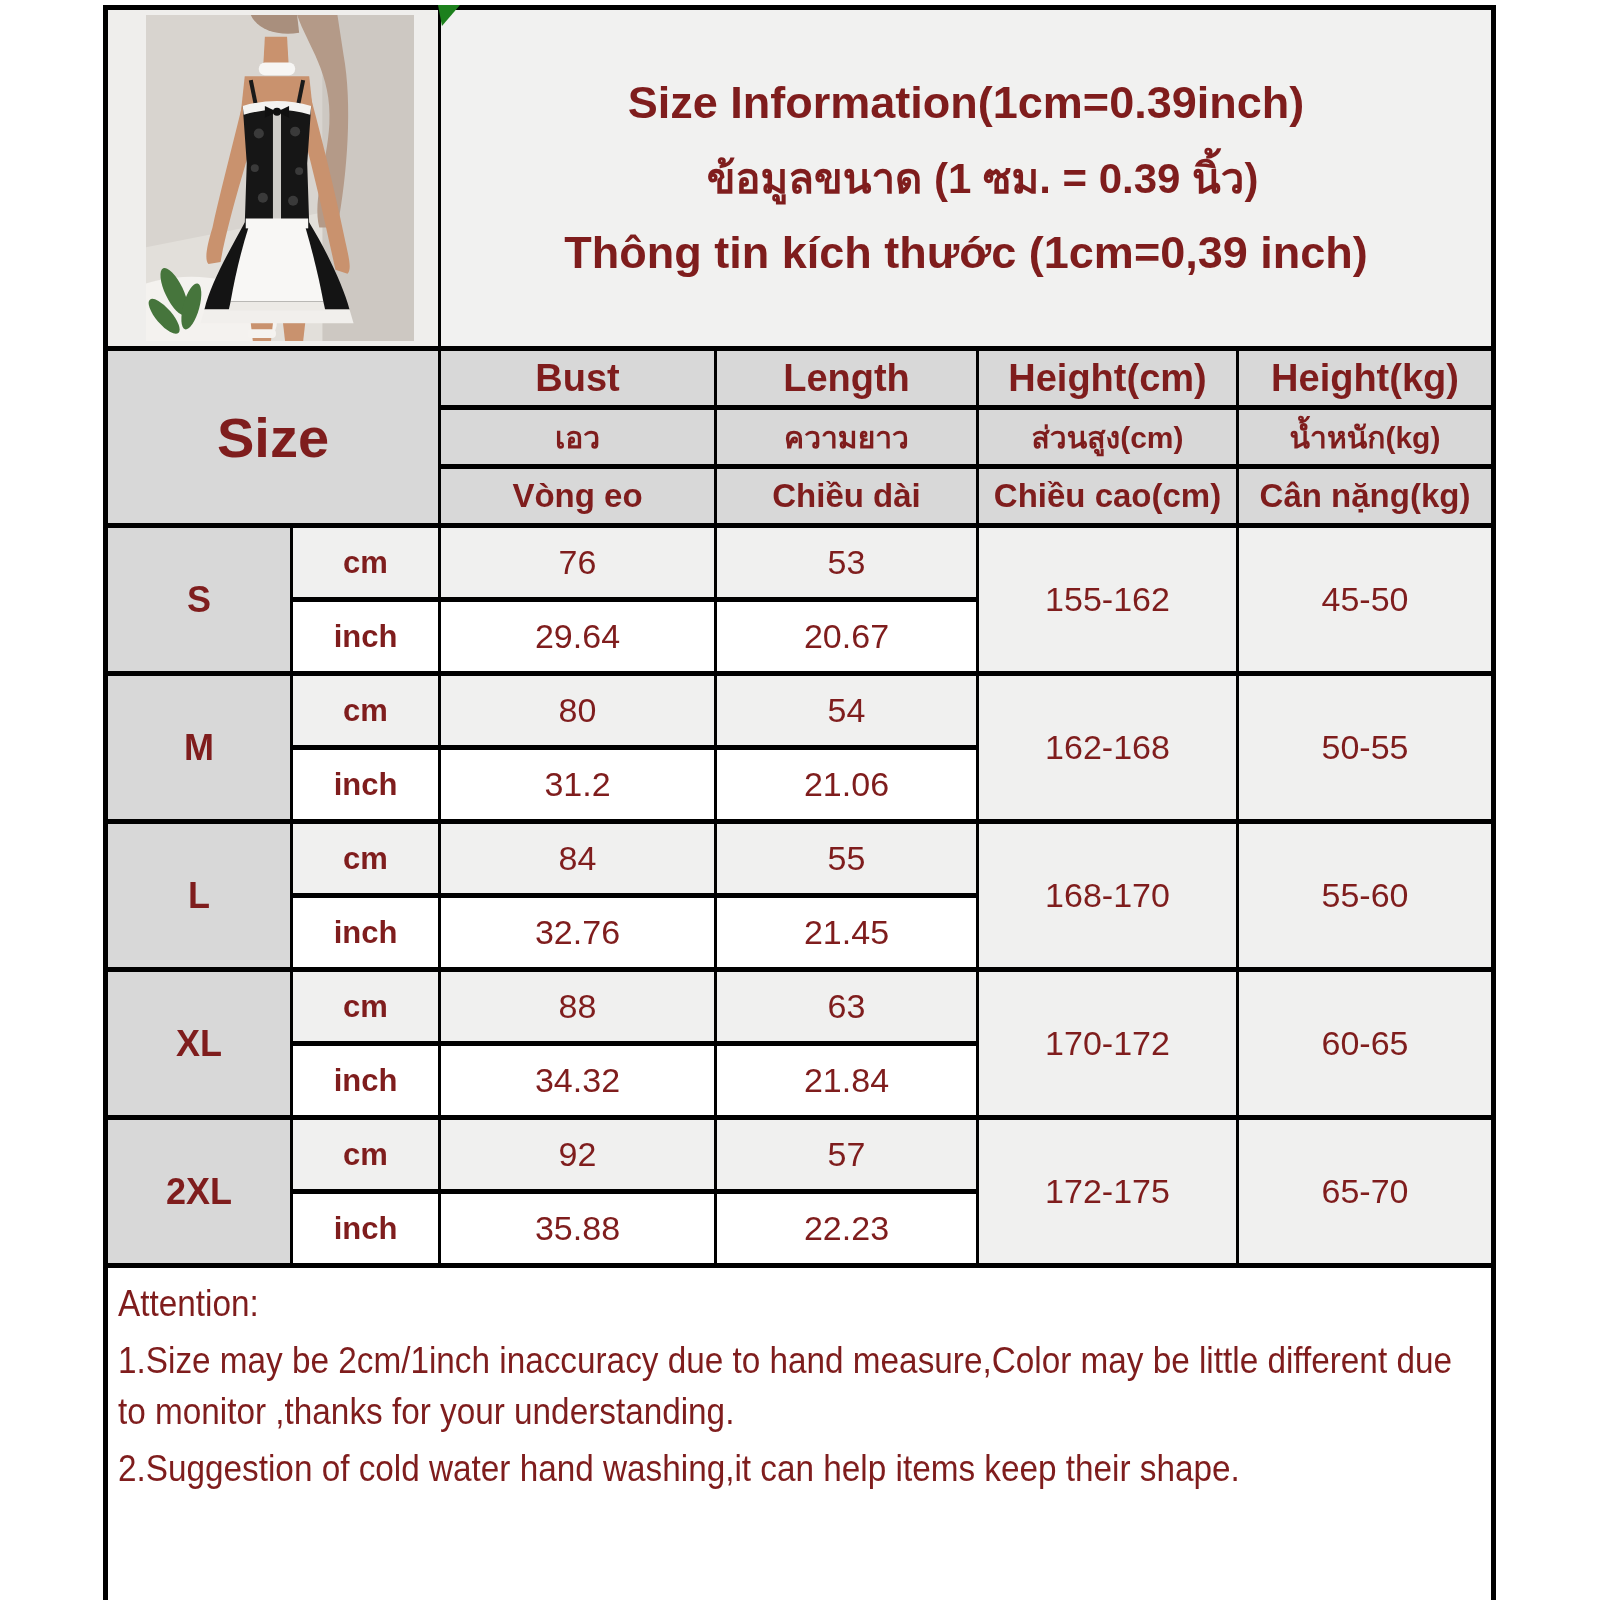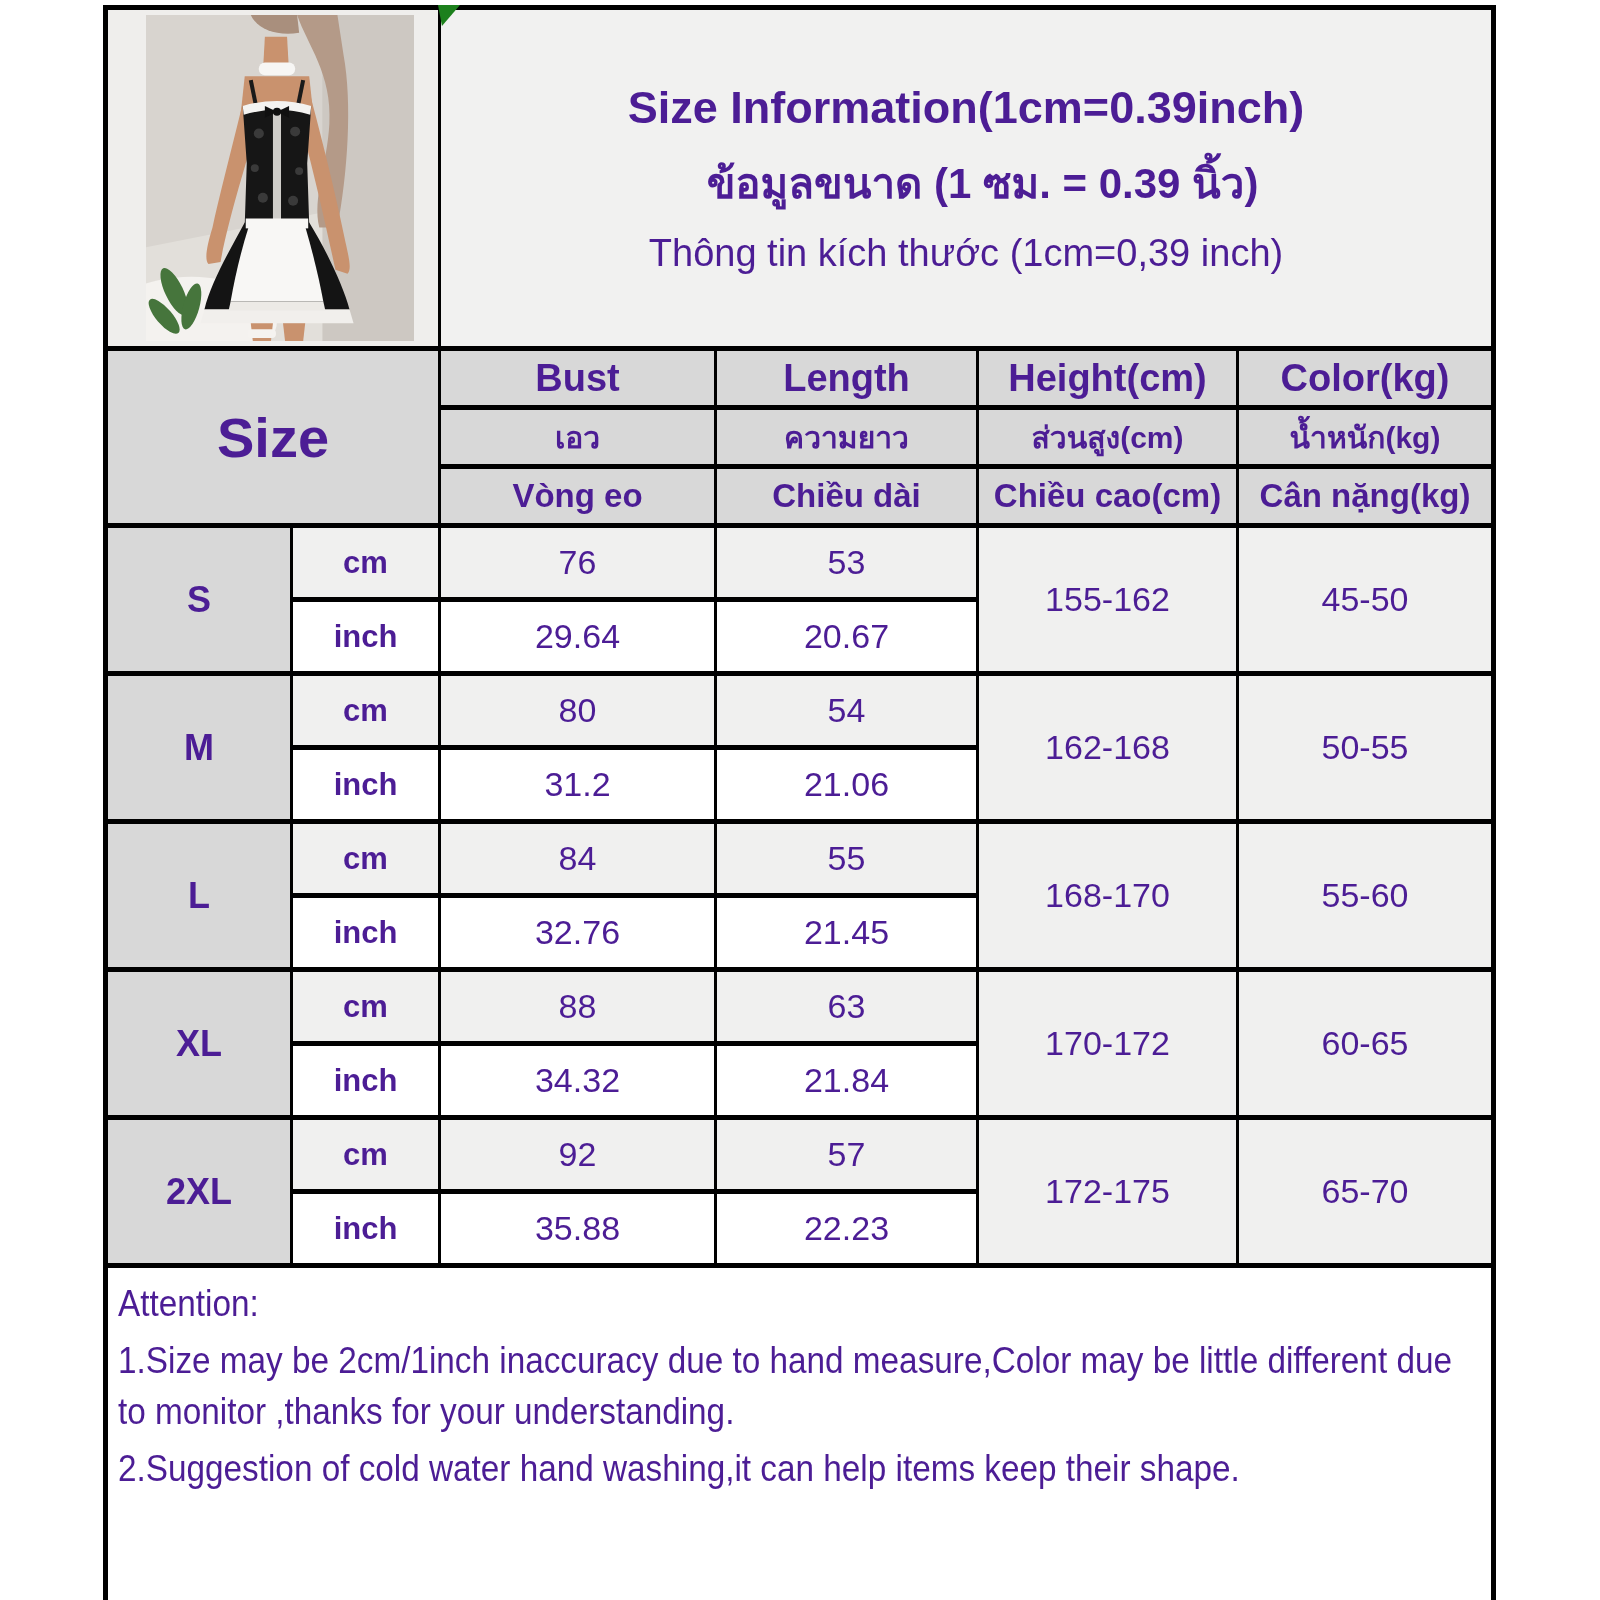--- a/index.html
+++ b/index.html
@@ -1,37 +1,37 @@
 <!DOCTYPE html>
 <html><head>
 <meta charset="utf-8">
 <style>
   html,body { margin:0; padding:0; background:#ffffff; }
   .page {
     position:relative; width:1600px; height:1600px; background:#ffffff;
-    font-family:"Liberation Sans", sans-serif; color:#4c1d95;
+    font-family:"Liberation Sans", sans-serif; color:#7f1d1d;
   }
   .frame { position:absolute; left:103px; top:5px; }
   table.size-table {
     border-collapse:collapse; table-layout:fixed; width:1392px;
     border:5px solid #000;
   }
   td {
     border-left:3px solid #000; border-right:3px solid #000;
     border-top:5px solid #000; border-bottom:5px solid #000;
     padding:0; text-align:center; vertical-align:middle; overflow:hidden;
   }
   
   .c-img { background:#efeeec; height:336px; }
   .img-wrap { display:flex; justify-content:flex-end; padding:0 24px 0 38px; }
   .c-title { background:#f1f1f0; }
   .title-stack { display:flex; flex-direction:column; justify-content:center; gap:16px; }
   .t-en { font-size:45px; font-weight:bold; }
   .t-th { font-size:42px; font-weight:bold;margin-left:33px; }
-  .t-vi { font-size:38px; font-weight:normal; }
+  .t-vi { font-size:45px; font-weight:bold; }
   
   .hdr-row { height:59px; }
   .c-sizehdr { background:#d8d8d8; font-size:56px; font-weight:bold; }
   .c-h { background:#d8d8d8; font-weight:bold; }
   .c-h.en { font-size:38px; }
   .c-h.th { font-size:30px; }
   .c-h.vi { font-size:33px; }
   
   .data-row { height:74px; }
   .c-size { background:#d8d8d8; font-size:36px; font-weight:bold; }
@@ -122,21 +122,21 @@
             <div class="t-vi">Thông tin kích thước (1cm=0,39 inch)</div>
           </div>
         </td>
       </tr>
 
       <tr class="hdr-row">
         <td colspan="2" rowspan="3" class="c-sizehdr">Size</td>
         <td class="c-h en">Bust</td>
         <td class="c-h en">Length</td>
         <td class="c-h en">Height(cm)</td>
-        <td class="c-h en">Color(kg)</td>
+        <td class="c-h en">Height(kg)</td>
       </tr>
       <tr class="hdr-row">
         <td class="c-h th">เอว</td>
         <td class="c-h th">ความยาว</td>
         <td class="c-h th">ส่วนสูง(cm)</td>
         <td class="c-h th">น้ำหนัก(kg)</td>
       </tr>
       <tr class="hdr-row">
         <td class="c-h vi">Vòng eo</td>
         <td class="c-h vi">Chiều dài</td>

